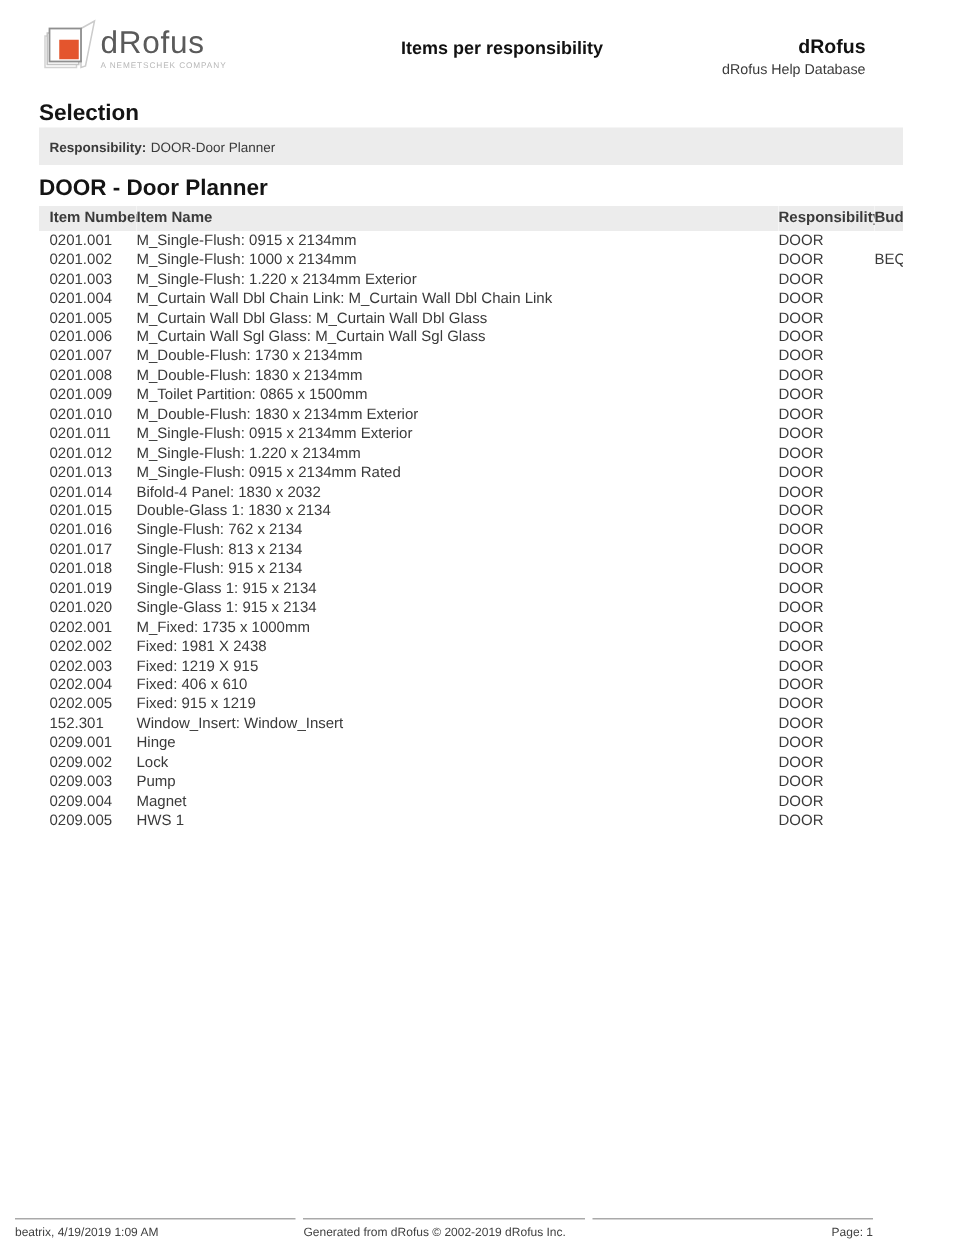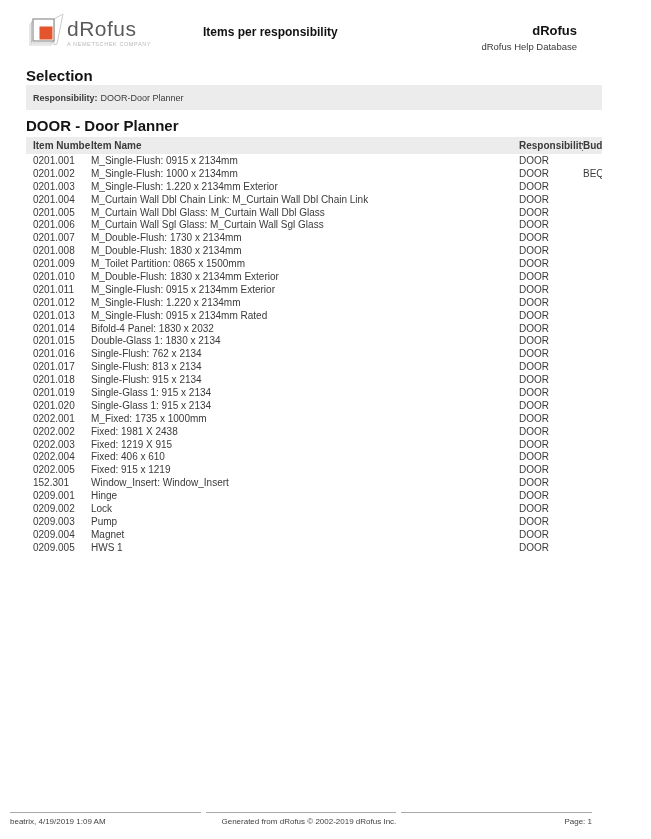--- a/index.html
+++ b/index.html
@@ -12,21 +12,21 @@
     overflow:hidden;
   }
 
   
   .header { display:flex; align-items:flex-start; padding:12px 25px 0 28px; height:48px; }
   .logo-block { width:175px; display:flex; align-items:flex-start; }
   .logo-icon { width:36px; height:40px; flex:0 0 auto; }
   .logo-text { margin-left:3px; margin-top:6px; }
   .brand-name { font-size:21px; line-height:21px; color:#5a5a5a; letter-spacing:0.5px; }
   .brand-tagline { font-size:5.5px; letter-spacing:0.6px; color:#b8b8b8; margin-top:2px; text-transform:uppercase; }
-  .report-title { flex:1; text-align:left; font-size:12px; font-weight:bold; color:#111; padding-top:13px; }
+  .report-title { flex:1; text-align:right; font-size:12px; font-weight:bold; color:#111; padding-top:13px; }
   .db-block { width:175px; text-align:right; padding-top:12px; }
   .db-title { font-size:13px; font-weight:bold; color:#111; line-height:14px; }
   .db-subtitle { font-size:9.5px; color:#3a3a3a; margin-top:3px; }
 
   
   .content { margin:0 25px 0 26px; width:600px; }
   .section-heading { font-size:15px; font-weight:bold; color:#141414; margin-top:9px; line-height:13px; }
   .selection-bar { margin-top:3px; height:25px; background:#ececec; display:flex; align-items:center; padding-left:7px; box-sizing:border-box; font-size:9px;text-align:center; }
   .selection-bar b { font-weight:bold; margin-right:3px; }
 
@@ -38,23 +38,23 @@
   table.items col.c4 { width:43px; }
   table.items th, table.items td {
     text-align:left; font-weight:normal; padding:0;
     white-space:nowrap; overflow:hidden;
   }
   table.items th { background:#ececec; font-weight:bold; height:17px; vertical-align:middle; }
   table.items td { height:12.9px; vertical-align:middle; color:#3a3a3a; }
   table.items th:first-child, table.items td:first-child { padding-left:7px; }
 
   
-  .footer { position:absolute; left:10px; right:10px; bottom:13px; display:flex; column-gap:5px; font-size:8px; color:#3f3f3f; }
+  .footer { position:absolute; left:10px; right:20px; bottom:13px; display:flex; column-gap:5px; font-size:8px; color:#3f3f3f; }
   .footer .cell { border-top:1px solid #a9a9a9; padding-top:4px; flex:1 1 0; }
-  .footer .cell.center { text-align:right; }
+  .footer .cell.center { text-align:left; }
   .footer .cell.right { text-align:right; }
 </style>
 </head>
 <body>
 
 <div class="page">
 
   <div class="header">
     <div class="logo-block">
       <svg class="logo-icon" viewBox="0 0 36 40">

